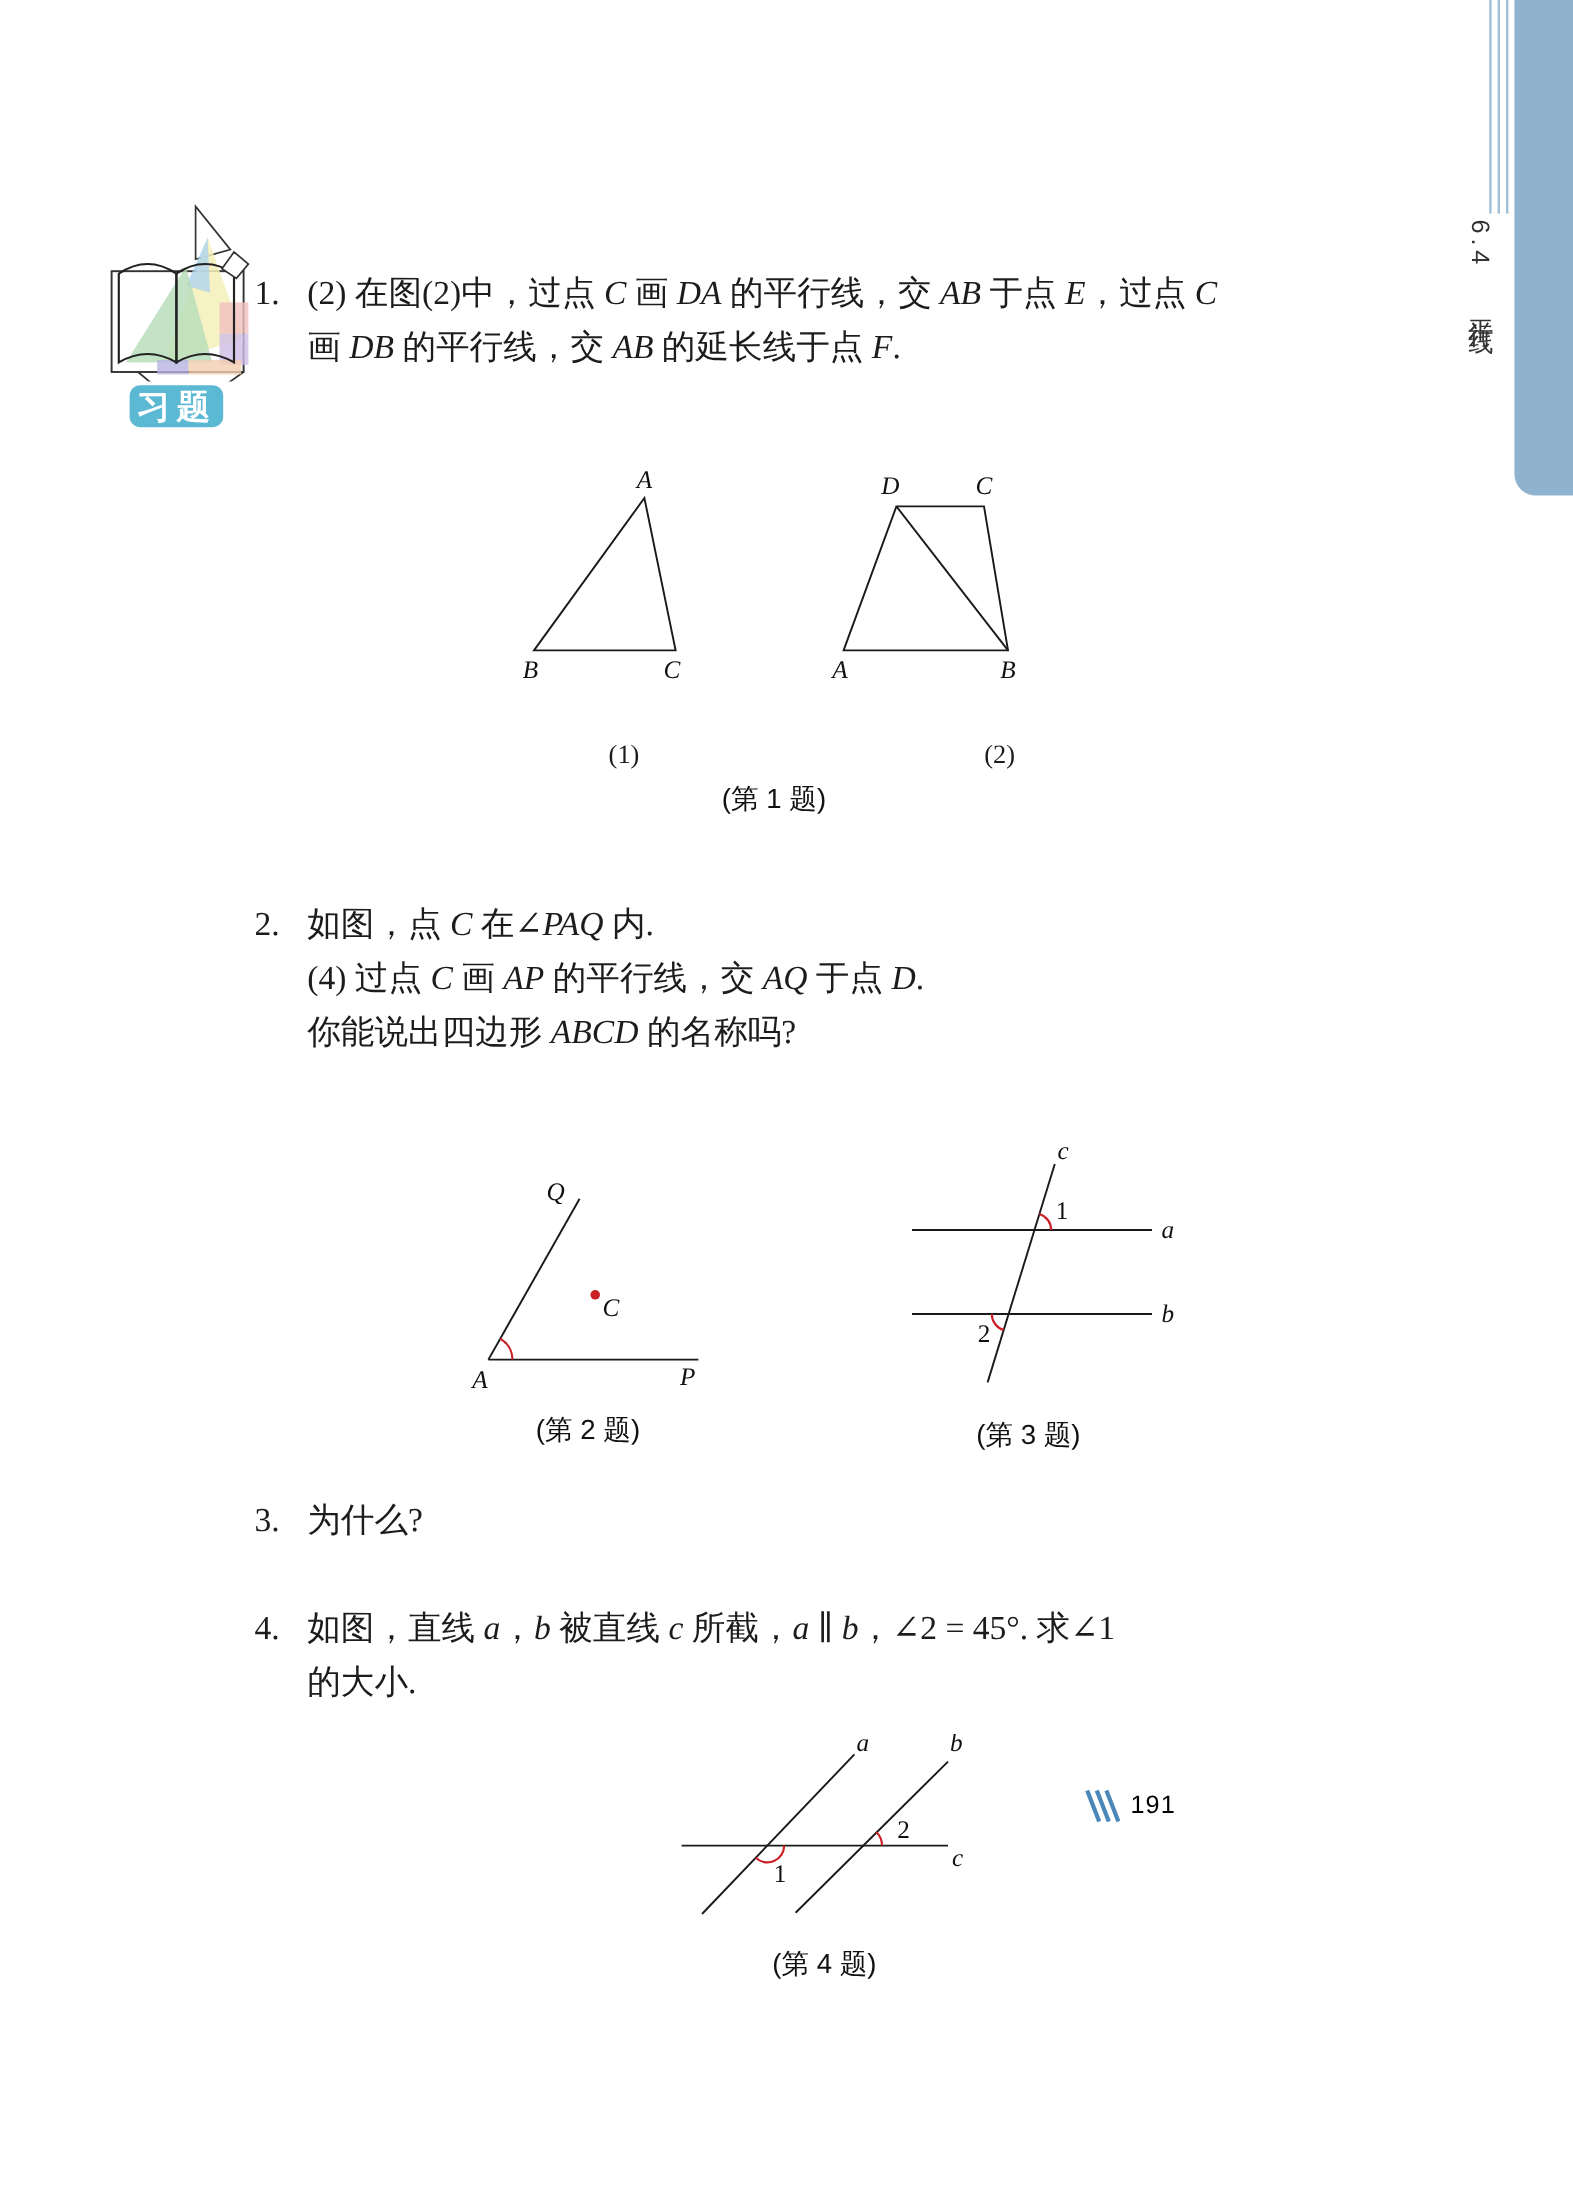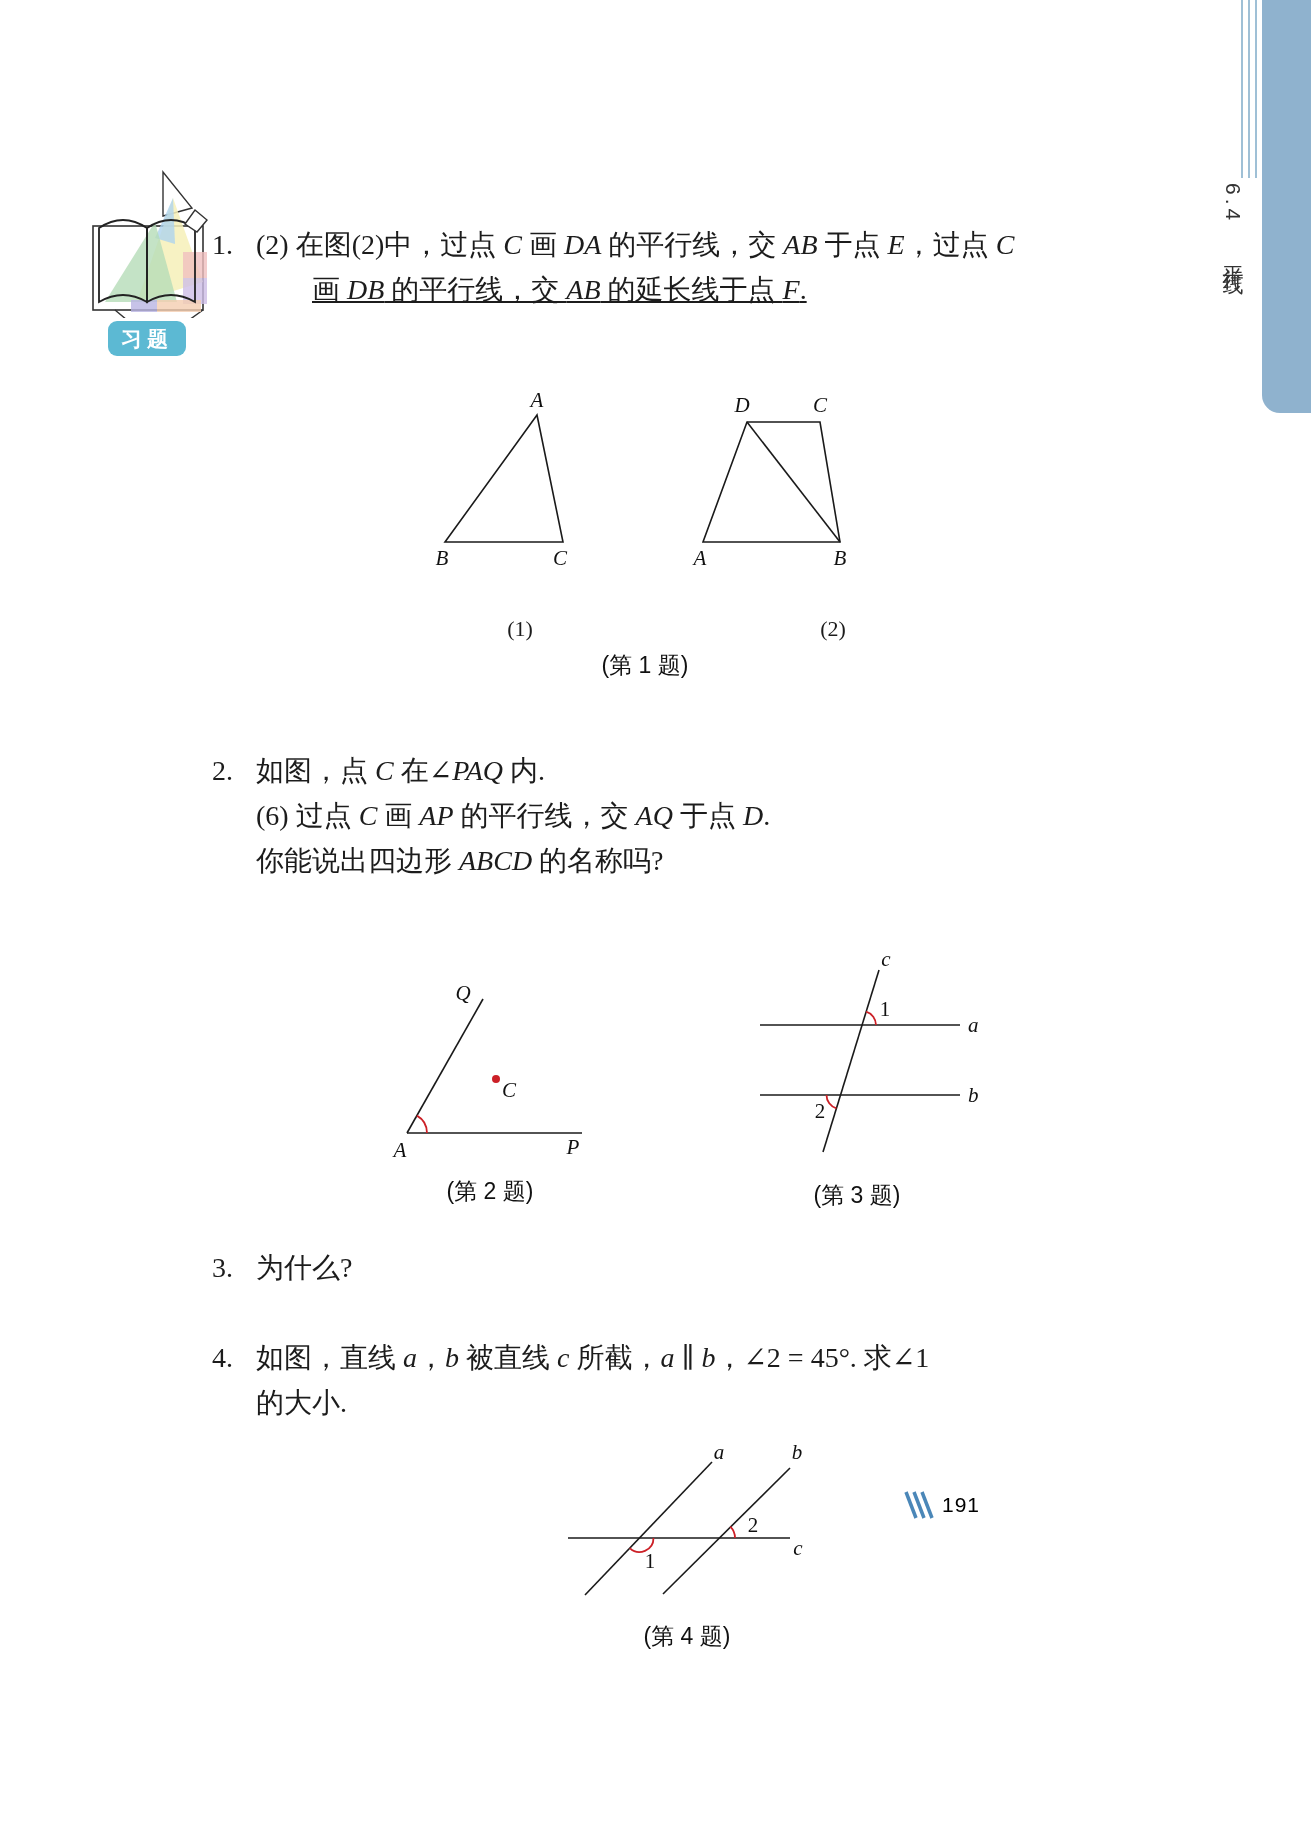--- a/index.html
+++ b/index.html
@@ -7,21 +7,21 @@
     width:1311px;height:1842px;position:relative;background:#ffffff;
     font-family:"Liberation Serif","DejaVu Serif","DejaVu Sans",serif;
     color:#1c1c1c;overflow:hidden;
   }
   .abs{position:absolute;}
   
   .problem{position:absolute;display:flex;font-size:28px;line-height:45px;}
   .pnum{width:44px;flex:0 0 44px;}
   .pbody{width:800px;}
   .pline{white-space:nowrap;}
-  .pline.cont{margin-left:56px;text-decoration:underline;}
+  .pline.cont{}
   .m{font-style:italic;font-family:"Liberation Serif","DejaVu Serif","DejaVu Sans",serif;}
   
   .fig{position:absolute;}
   .fig svg{display:block;}
   .figcap{
     position:absolute;text-align:center;font-weight:400;font-size:23px;
     font-family:"Liberation Sans","DejaVu Sans",sans-serif;color:#111;
   }
   .subcap{position:absolute;font-size:22px;text-align:center;}
   .svglbl{font-family:"Liberation Serif","DejaVu Serif",serif;font-style:italic;font-size:21px;fill:#111;}
@@ -34,21 +34,21 @@
   .sidetext{
     position:absolute;left:1219px;top:183px;height:300px;
     writing-mode:vertical-rl;text-orientation:mixed;
     font-family:"Liberation Sans","DejaVu Sans",sans-serif;
     font-size:21px;letter-spacing:4px;color:#333;
   }
   
   .badge{
     position:absolute;left:108px;top:321px;width:78px;height:35px;border-radius:9px;
     background:#5cb9d3;color:#fff;font-family:"Liberation Sans","DejaVu Sans",sans-serif;
-    font-weight:700;font-size:21px;display:flex;align-items:center;justify-content:center;letter-spacing:5px;
+    font-weight:700;font-size:28px;display:flex;align-items:center;justify-content:center;letter-spacing:5px;
   }
   
   .pageno{position:absolute;left:902px;top:1490px;display:flex;align-items:center;gap:6px;}
   .pageno .num{font-family:"Liberation Sans","DejaVu Sans",sans-serif;font-size:21px;color:#000000;letter-spacing:1px;}
 </style>
 </head>
 <body>
 
 <div class="band"></div>
 <div class="thinline" style="left:1241px;"></div>
@@ -100,21 +100,21 @@
   </svg>
   <div class="subcap" style="left:70px;top:228px;width:60px;">(1)</div>
   <div class="subcap" style="left:383px;top:228px;width:60px;">(2)</div>
   <div class="figcap" style="left:0;top:262px;width:100%;">(第 1 题)</div>
 </div>
 
 <div class="problem" style="left:212px;top:748px;">
   <div class="pnum">2.</div>
   <div class="pbody">
     <div class="pline"><span>如图，点 </span><span class="m">C</span><span> 在∠</span><span class="m">PAQ</span><span> 内.</span></div>
-    <div class="pline"><span>(6) 过点 </span><span class="m">C</span><span> 画 </span><span class="m">AP</span><span> 的平行线，交 </span><span class="m">AQ</span><span> 于点 </span><span class="m">D</span><span>.</span></div>
+    <div class="pline"><span>(4) 过点 </span><span class="m">C</span><span> 画 </span><span class="m">AP</span><span> 的平行线，交 </span><span class="m">AQ</span><span> 于点 </span><span class="m">D</span><span>.</span></div>
     <div class="pline"><span>你能说出四边形 </span><span class="m">ABCD</span><span> 的名称吗?</span></div>
   </div>
 </div>
 
 <div class="fig" style="left:330px;top:978px;width:290px;height:235px;">
   <svg width="290" height="195" viewBox="0 0 290 195">
     <line x1="77" y1="155" x2="153" y2="21" class="geoline"></line>
     <line x1="77" y1="155" x2="252" y2="155" class="geoline"></line>
     <path d="M 86.9 137.6 A 20 20 0 0 1 97 155" class="redarc"></path>
     <circle cx="166" cy="101" r="4" fill="#cc2027"></circle>

